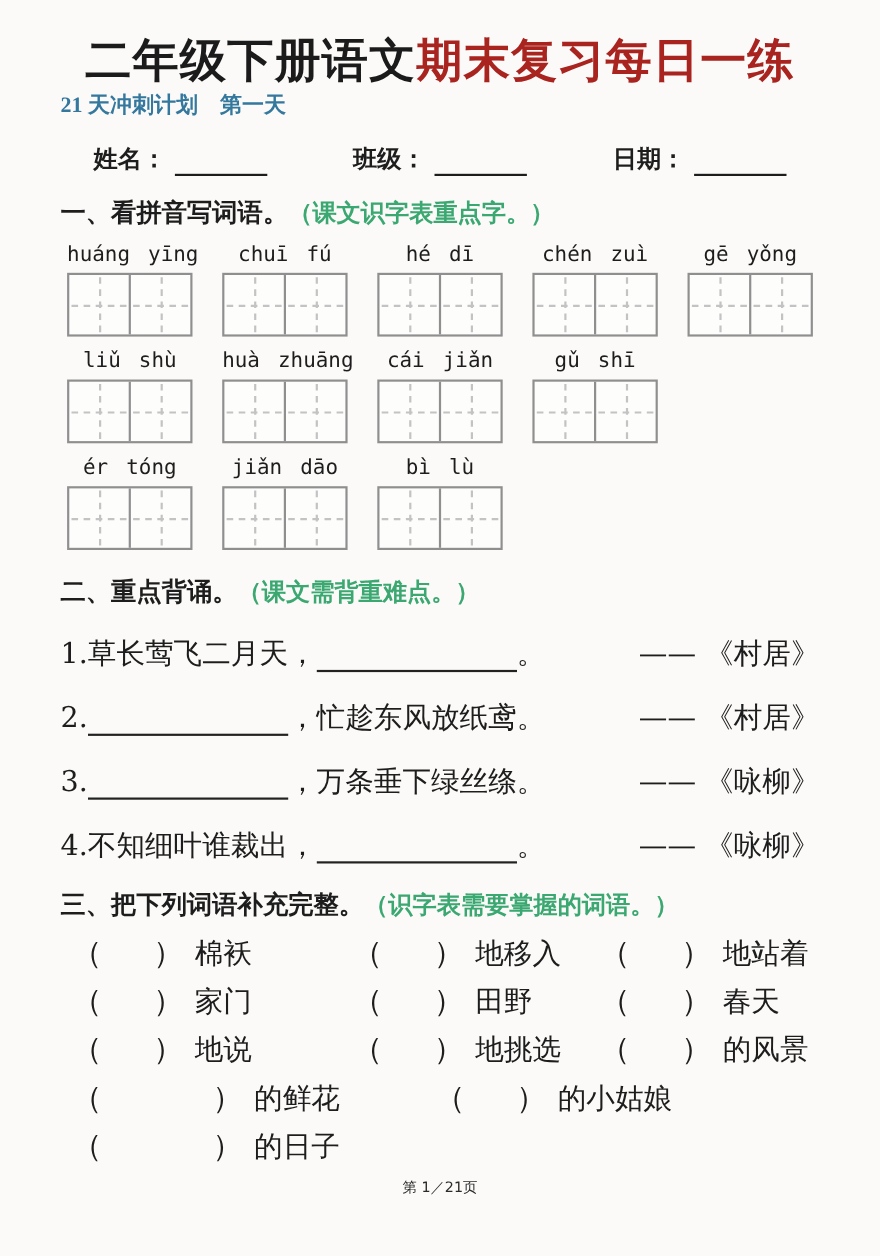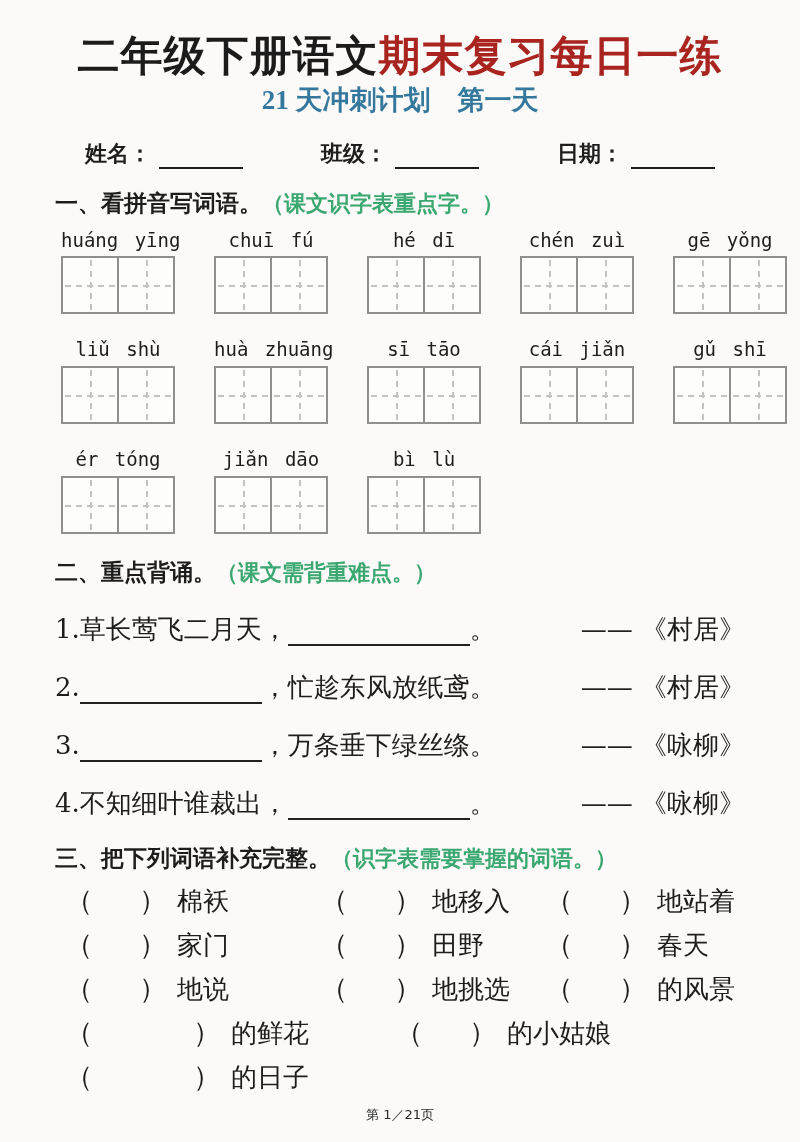--- a/index.html
+++ b/index.html
@@ -10,38 +10,38 @@
     font-family:"DejaVu Sans","Liberation Sans",sans-serif;
   }
   
   .title{
     margin:0;text-align:center;font-family:"Liberation Serif","DejaVu Serif",serif;
     font-weight:700;font-size:42px;line-height:1.15;letter-spacing:1px;white-space:nowrap;
   }
   .t-black{color:#1b1b1b;}
   .t-red{color:#a9231f;}
   .subtitle{
-    margin-top:4px;text-align:center;color:#35789e;
+    margin-top:4px;color:#35789e;
     font-family:"Liberation Serif","DejaVu Serif",serif;
-    font-weight:700;font-size:27px;line-height:1.2;
+    font-weight:700;font-size:20px;line-height:1.2;
   }
   .info-row{
     margin:22px 30px 0;display:flex;justify-content:space-between;
     font-weight:700;font-size:22px;height:30px;align-items:center;
   }
   .info-field{display:flex;align-items:flex-end;}
   .info-blank{display:inline-block;width:84px;height:24px;border-bottom:2px solid #1d1d1d;margin-left:8px;}
   
   .sec-head{font-weight:700;font-size:23px;line-height:1.3;white-space:nowrap;}
   .sec-note{color:#3aa870;font-size:22px;}
   .sec1 .sec-head{margin-top:20px;}
   .sec2 .sec-head{margin-top:24px;}
   .sec3 .sec-head{margin-top:22px;}
   
-  .py-row{display:flex;gap:39px;margin:10px 0 24px 6px;}
+  .py-row{display:flex;gap:27px;margin:10px 0 11px 6px;}
   .py-unit{width:114px;flex:0 0 auto;}
   .py-label{
     text-align:center;font-family:"DejaVu Sans Mono","Liberation Mono",monospace;
     font-size:19px;line-height:1.2;margin-bottom:5px;word-spacing:5px;white-space:nowrap;
   }
   .box-pair{display:flex;border:2px solid #8f8f8f;background:#fdfdfc;width:110px;margin:0 auto;}
   .tcell{width:54px;height:54px;position:relative;}
   .tcell + .tcell{border-left:2px solid #8f8f8f;}
   .tcell::before{content:"";position:absolute;left:50%;top:2px;bottom:2px;border-left:2px dashed #c3c3c3;}
   .tcell::after{content:"";position:absolute;top:50%;left:2px;right:2px;border-top:2px dashed #c3c3c3;}
@@ -143,27 +143,20 @@
           </div>
       </div>
       <div class="py-unit">
         <div class="py-label">huà zhuāng</div>
         <div class="box-pair">
             <div class="tcell"></div>
             <div class="tcell"></div>
           </div>
       </div>
       <div class="py-unit">
-        <div class="py-label">sī tāo</div>
-        <div class="box-pair">
-            <div class="tcell"></div>
-            <div class="tcell"></div>
-          </div>
-      </div>
-      <div class="py-unit">
         <div class="py-label">cái jiǎn</div>
         <div class="box-pair">
             <div class="tcell"></div>
             <div class="tcell"></div>
           </div>
       </div>
       <div class="py-unit">
         <div class="py-label">gǔ shī</div>
         <div class="box-pair">
             <div class="tcell"></div>

